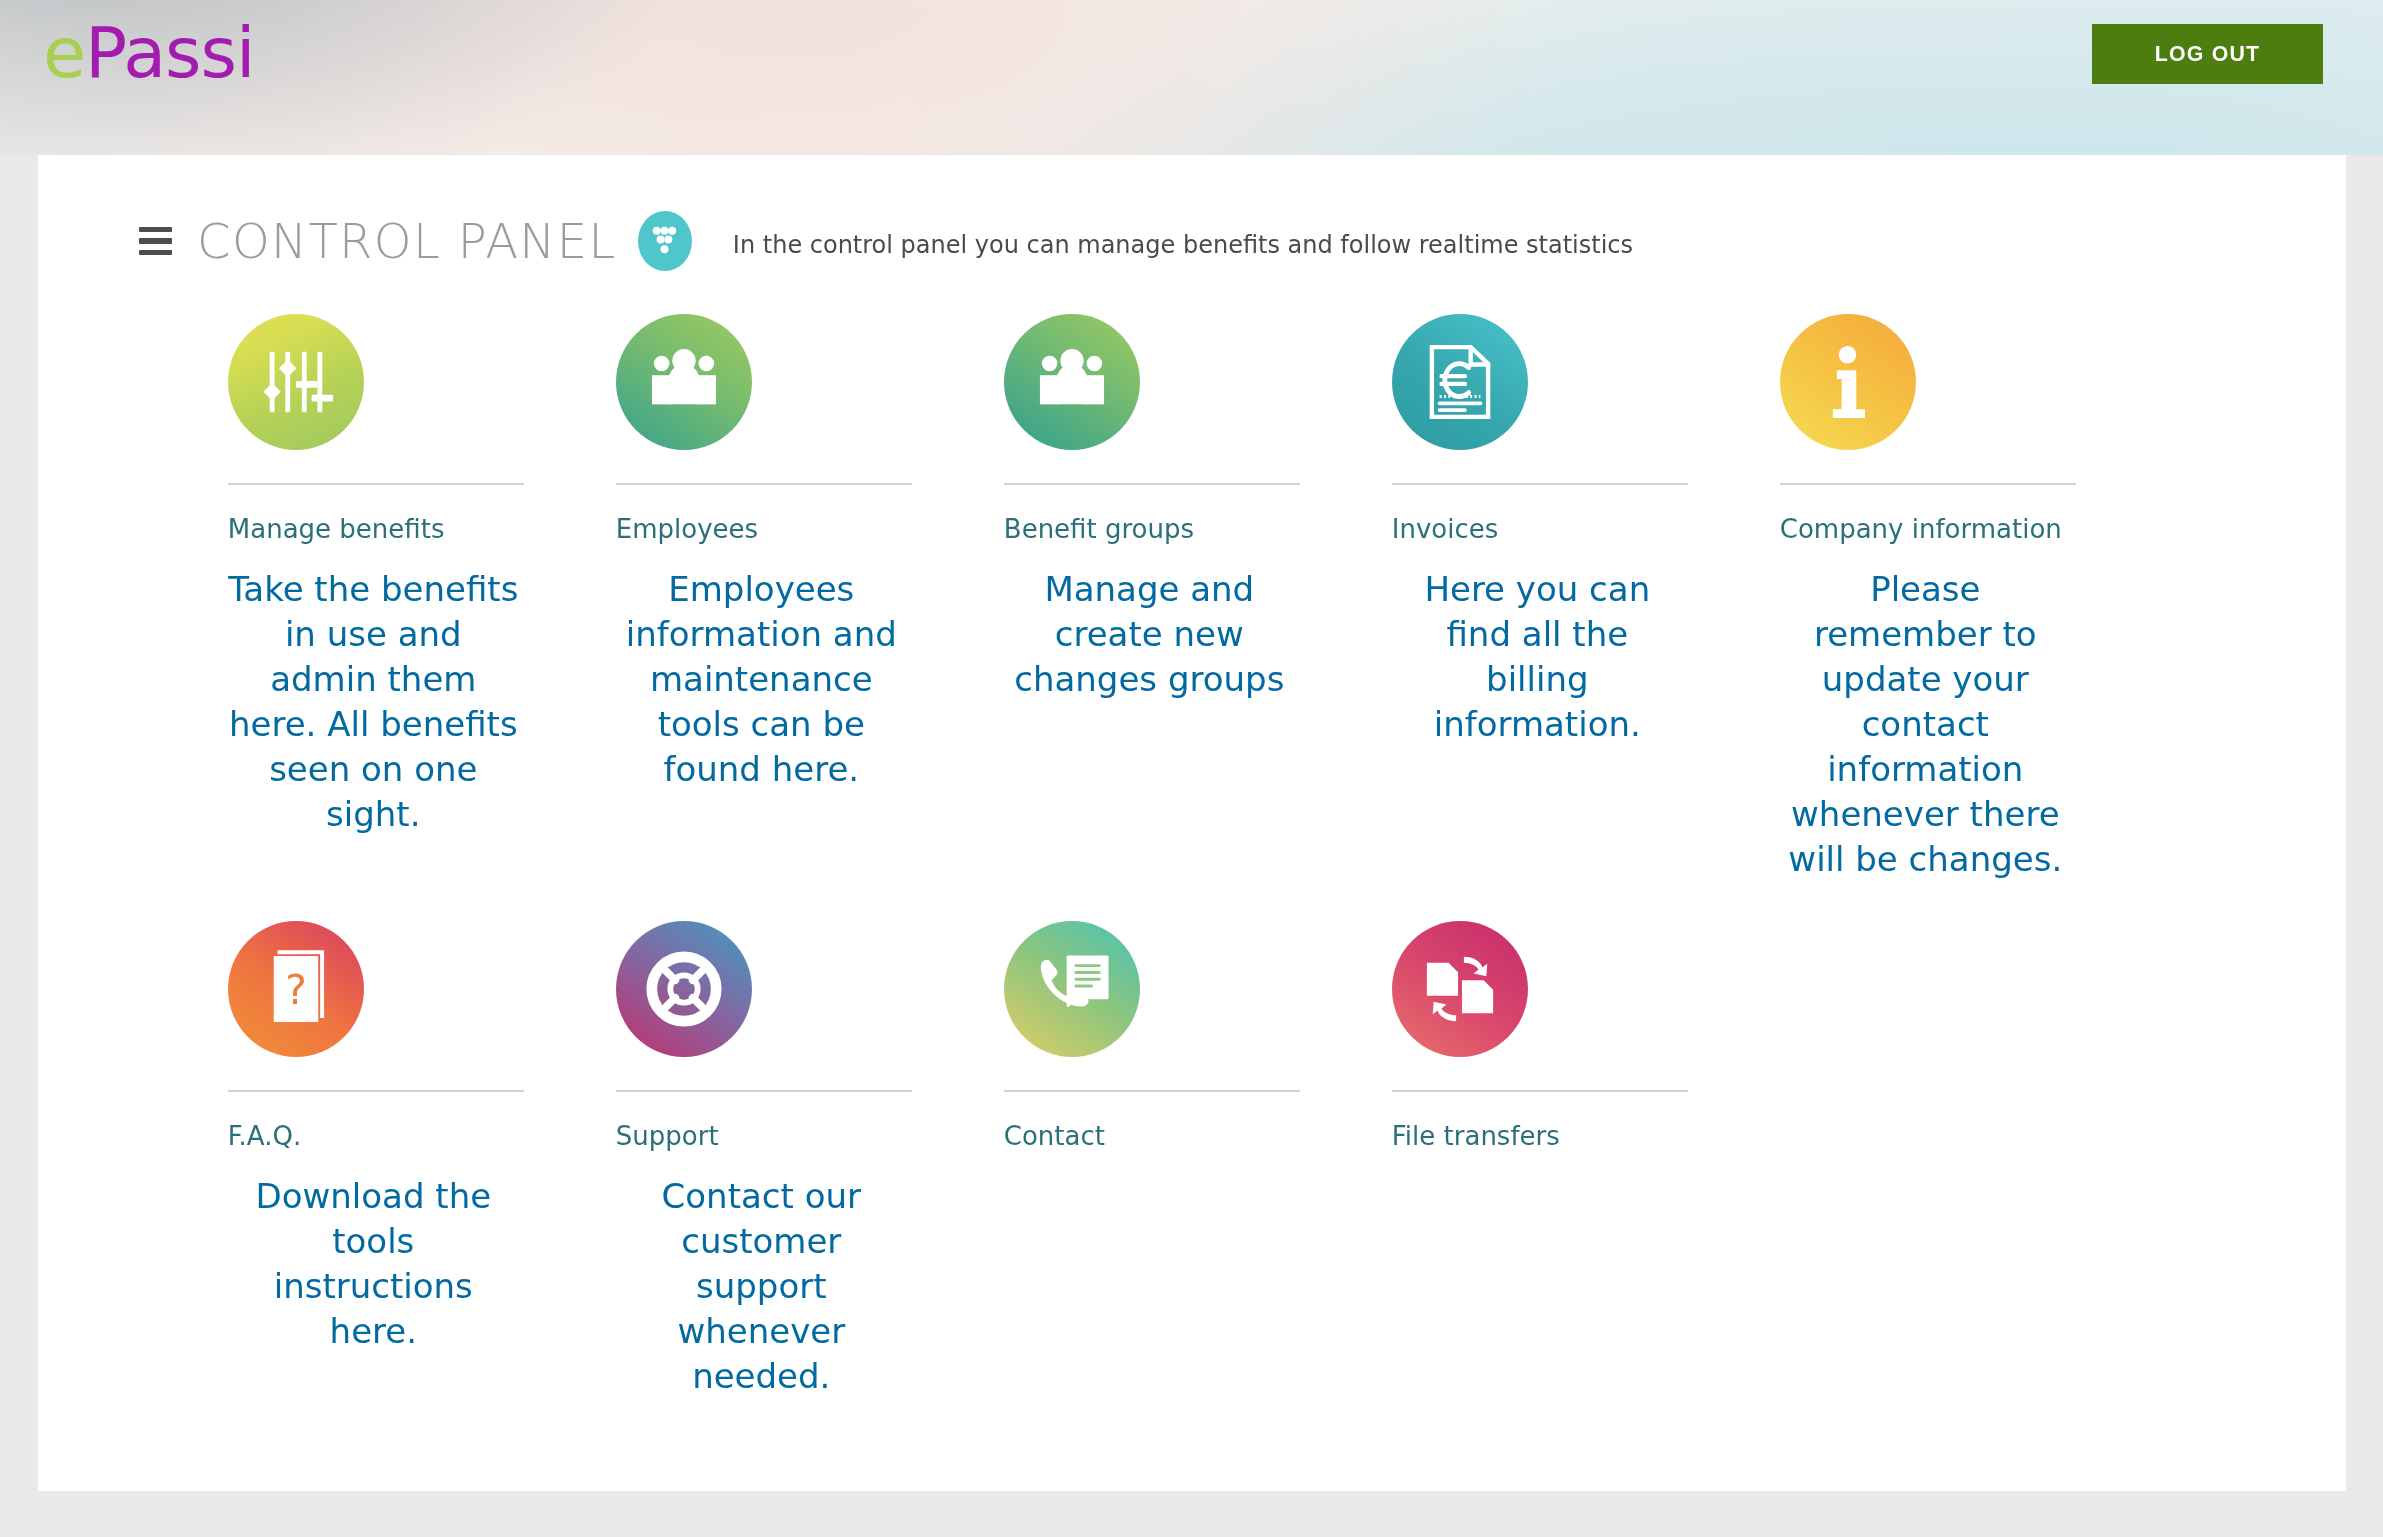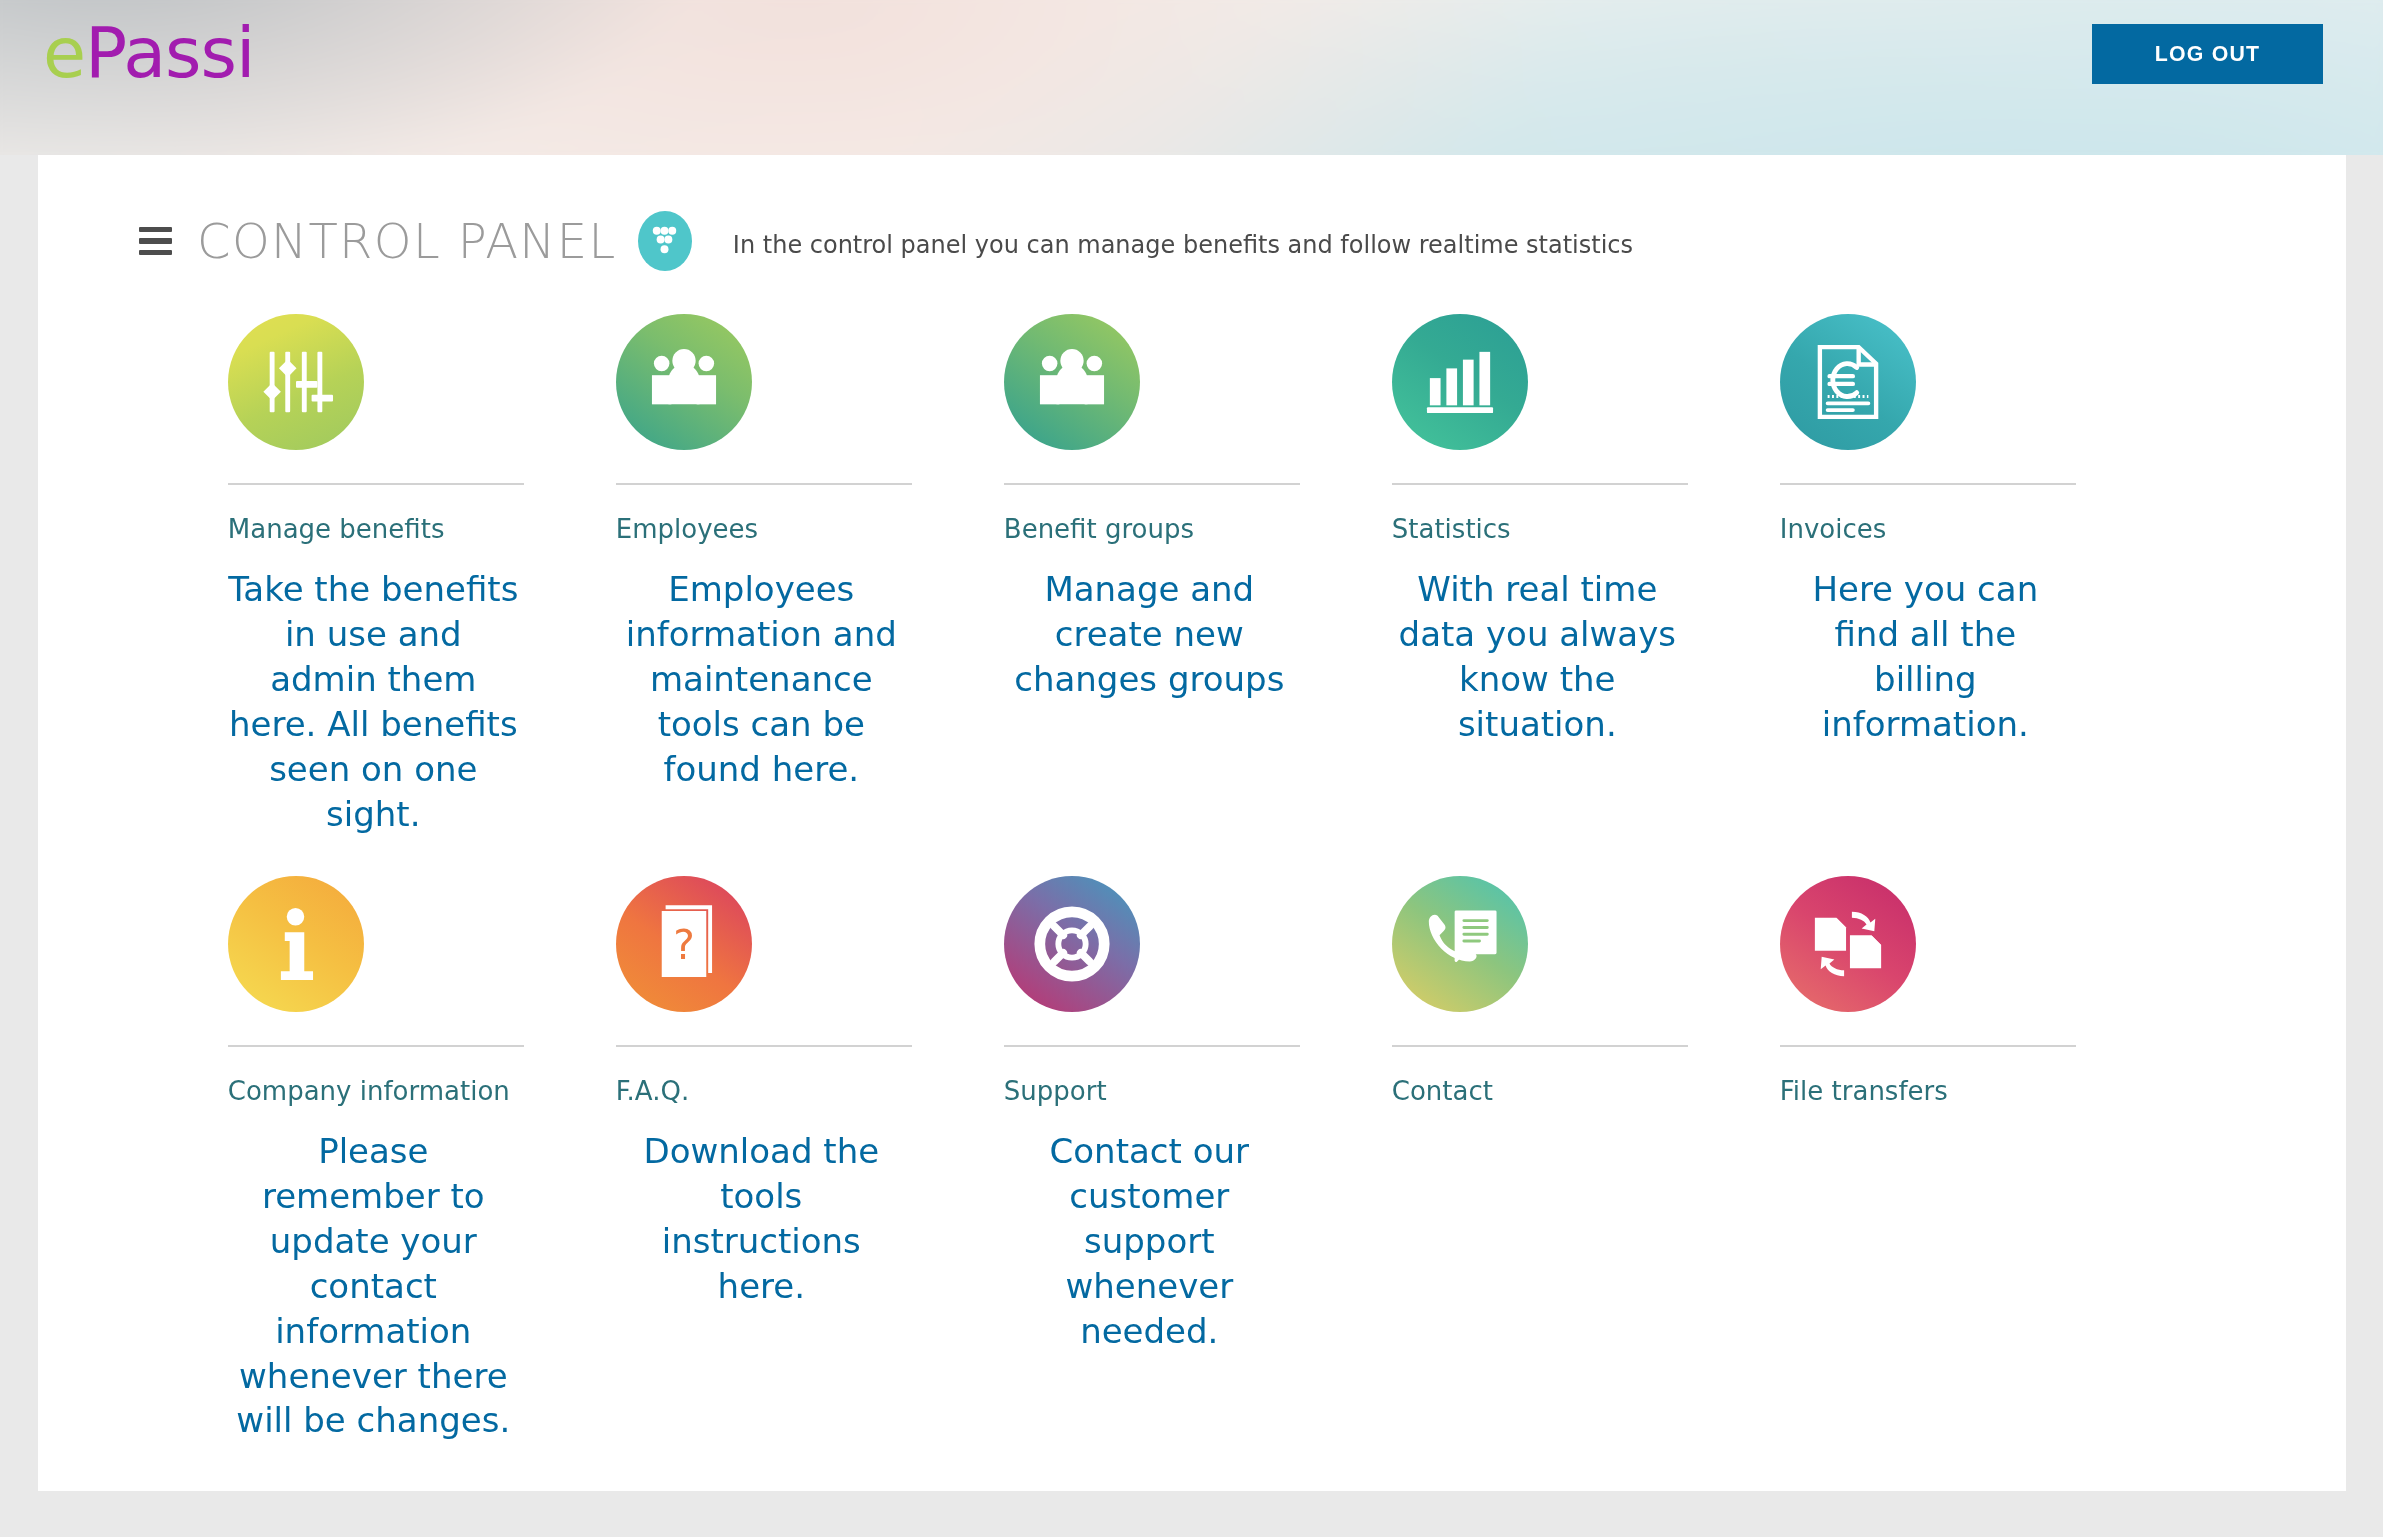--- a/index.html
+++ b/index.html
@@ -43,21 +43,21 @@
   }
   .logo .e { color: #a8cf4f; }
   .logo .passi { color: #a21caf; }
 
   .logout-btn {
     position: absolute;
     right: 60px;
     top: 24px;
     width: 231px;
     height: 60px;
-    background: #0369a1;
+    background: #4d7c0f;
     border: none;
     color: #ffffff;
     font-size: 21.3px;
     font-weight: bold;
     letter-spacing: 1.2px;
     cursor: pointer;
     display: flex;
     align-items: center;
     justify-content: center;
     font-family: "Liberation Sans", sans-serif;
@@ -280,36 +280,20 @@
               <circle cx="40" cy="13" r="12"></circle>
               <path d="M24 33a16 16 0 0 1 32 0v25H24z"></path>
             </g>
           </svg>
         </div>
         <div class="tile-rule"></div>
         <div class="tile-title">Benefit groups</div>
         <div class="tile-desc">Manage and create new changes groups</div>
       </div>
 
-      <div class="tile">
-        <div class="tile-icon g-stats">
-          <svg width="74" height="70" viewBox="0 0 76 72" aria-hidden="true">
-            <g fill="#ffffff">
-              <rect x="7" y="32" width="11" height="28"></rect>
-              <rect x="24" y="22" width="11" height="38"></rect>
-              <rect x="41" y="13" width="11" height="47"></rect>
-              <rect x="58" y="5" width="11" height="55"></rect>
-              <rect x="4" y="62" width="68" height="6" rx="1"></rect>
-            </g>
-          </svg>
-        </div>
-        <div class="tile-rule"></div>
-        <div class="tile-title">Statistics</div>
-        <div class="tile-desc">With real time data you always know the situation.</div>
-      </div>
 
       <div class="tile">
         <div class="tile-icon g-invoices">
           <svg width="64" height="76" viewBox="0 0 66 78" aria-hidden="true">
             <path d="M4 3h40l18 17v55H4z" fill="none" stroke="#ffffff" stroke-width="4.5"></path>
             <path d="M44 3v18h18" fill="none" stroke="#ffffff" stroke-width="4.5"></path>
             <path d="M42 24a15 17 0 1 0 0 26" fill="none" stroke="#ffffff" stroke-width="5" stroke-linecap="round"></path>
             <path d="M14 33h24M14 41h24" stroke="#ffffff" stroke-width="4.5" stroke-linecap="round"></path>
             <path d="M12 54h42" stroke="#ffffff" stroke-width="3" stroke-dasharray="2 2.5"></path>
             <path d="M12 61h42M12 68h26" stroke="#ffffff" stroke-width="4" stroke-linecap="round"></path>

